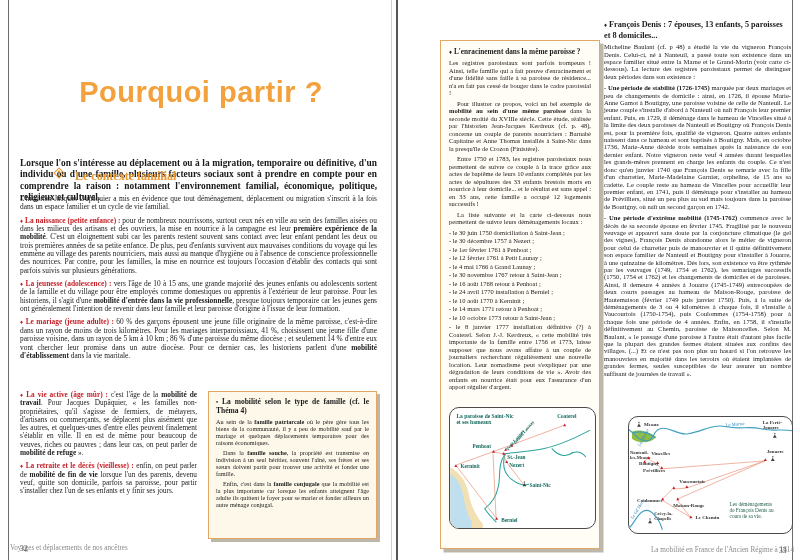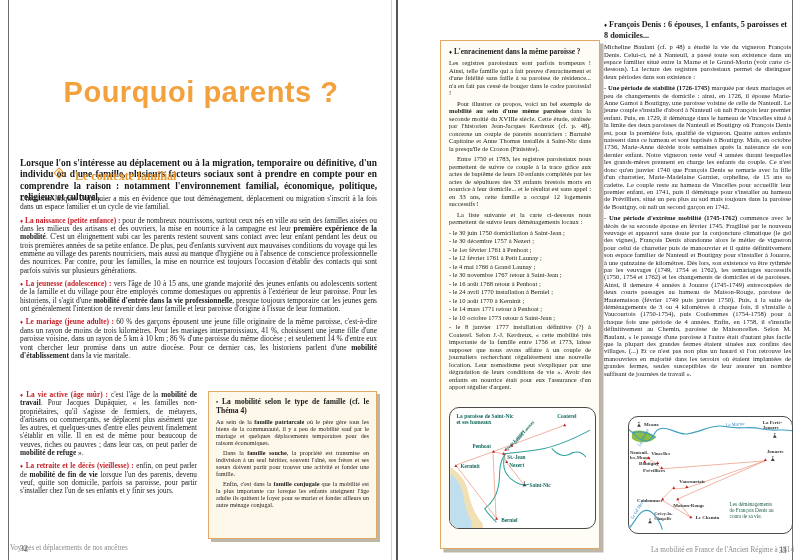--- a/index.html
+++ b/index.html
@@ -61,21 +61,21 @@
 </style>
 </head>
 <body>
 
 <div id="root">
   <div id="edge-l" class="edge"></div>
   <div id="spine-a" class="edge"></div>
   <div id="spine-b" class="edge"></div>
   <div id="edge-r" class="edge"></div>
 
-  <h1 class="abs lp-title">Pourquoi parents ?</h1>
+  <h1 class="abs lp-title">Pourquoi partir ?</h1>
 
   <p class="abs lp-intro">Lorsque l'on s'intéresse au déplacement ou à la migration, temporaire ou définitive, d'un individu ou d'une famille, plusieurs facteurs sociaux sont à prendre en compte pour en comprendre la raison : notamment l'environnement familial, économique, politique, religieux et culturel.</p>
 
   <div class="abs lp-section">
     <span class="sec-ico"></span>
     <span>Le contexte familial</span>
   </div>
 
   <div class="abs lp-flow">
     <p>L'historien Jacques Dupâquier a mis en évidence que tout déménagement, déplacement ou migration s'inscrit à la fois dans un espace familier et un cycle de vie familial.</p>
@@ -158,21 +158,21 @@
         <text x="10" y="59" font-size="5.2" fill="#166B60" text-anchor="start" font-weight="bold" font-style="normal" font-family="&quot;Liberation Serif&quot;,serif"><tspan x="10" dy="0">Kerninit</tspan></text>
         <polygon points="71,77 74.8,77 72.9,73.8" fill="#3d3d3d"></polygon>
         <path d="M72.9,73.8 v-1.7 M72.1,72.8 h1.6" stroke="#3d3d3d" stroke-width="0.5" fill="none"></path>
         <text x="78" y="78" font-size="5.2" fill="#166B60" text-anchor="start" font-weight="bold" font-style="normal" font-family="&quot;Liberation Serif&quot;,serif"><tspan x="78" dy="0">Saint-Nic</tspan></text>
         <polygon points="44,110 47,110 45.5,107.3" fill="#C41E25"></polygon>
         <text x="50" y="112" font-size="5.2" fill="#166B60" text-anchor="start" font-weight="bold" font-style="normal" font-family="&quot;Liberation Serif&quot;,serif"><tspan x="50" dy="0">Berniel</tspan></text>
       </svg>
   </figure>
 
   <div class="abs rp-article">
-    <h3><span class="bbul">♦</span> <span>François Denis : 6 épouses, 1 enfants, 5 paroisses et 8 domiciles...</span></h3>
+    <h3><span class="bbul">♦</span> <span>François Denis : 7 épouses, 13 enfants, 5 paroisses et 8 domiciles...</span></h3>
     <p>Micheline Baulant (cf. p 48) a étudié la vie du vigneron François Denis. Celui-ci, né à Nanteuil, a passé toute son existence dans un espace familier situé entre la Marne et le Grand-Morin (voir carte ci-dessous). La lecture des registres paroissiaux permet de distinguer deux périodes dans son existence :</p>
     <p><span>- </span><b>Une période de stabilité (1726-1745)</b><span> marquée par deux mariages et peu de changements de domicile : ainsi, en 1726, il épouse Marie-Anne Gamot à Boutigny, une paroisse voisine de celle de Nanteuil. Le jeune couple s'installe d'abord à Nanteuil où naît François leur premier enfant. Puis, en 1729, il déménage dans le hameau de Vincelles situé à la limite des deux paroisses de Nanteuil et Boutigny où François Denis est, pour la première fois, qualifié de vigneron. Quatre autres enfants naissent dans ce hameau et sont baptisés à Boutigny. Mais, en octobre 1736, Marie-Anne décède trois semaines après la naissance de son dernier enfant. Notre vigneron reste veuf 4 années durant lesquelles les grands-mères prennent en charge les enfants du couple. Ce n'est donc qu'en janvier 1740 que François Denis se remarie avec la fille d'un charretier, Marie-Madelaine Garnier, orpheline, de 15 ans sa cadette. Le couple reste au hameau de Vincelles pour accueillir leur premier enfant, en 1741, puis il déménage pour s'installer au hameau de Prévilliers, situé un peu plus au sud mais toujours dans la paroisse de Boutigny, où naît un second garçon en 1742.</span></p>
     <p><span>- </span><b>Une période d'extrême mobilité (1745-1762)</b><span> commence avec le décès de sa seconde épouse en février 1745. Fragilisé par le nouveau veuvage et appauvri sans doute par la conjoncture climatique (le gel des vignes), François Denis abandonne alors le métier de vigneron pour celui de charretier puis de manouvrier et il quitte définitivement son espace familier de Nanteuil et Boutigny pour s'installer à Jouarre, à une quinzaine de kilomètres. Dès lors, son existence va être rythmée par les veuvages (1749, 1754 et 1762), les remariages successifs (1750, 1754 et 1762) et les changements de domiciles et de paroisses. Ainsi, il demeure 4 années à Jouarre (1745-1749) entrecoupées de deux courts passages au hameau de Maison-Rouge, paroisse de Hautemaison (février 1749 puis janvier 1750). Puis, à la suite de déménagements de 3 ou 4 kilomètres à chaque fois, il s'installe à Vaucourtois (1750-1754), puis Coulommes (1754-1758) pour à chaque fois une période de 4 années. Enfin, en 1758, il s'installe définitivement au Chemin, paroisse de Maisoncelles. Selon M. Baulant, « le passage d'une paroisse à l'autre était d'autant plus facile que la plupart des grandes fermes étaient situées aux confins des villages. (...) Et ce n'est pas non plus un hasard si l'on retrouve les manouvriers en majorité dans les terroirs où étaient implantées de grandes fermes, seules susceptibles de leur assurer un nombre suffisant de journées de travail ».</span></p>
   </div>
 
   <figure class="map" id="map2" style="margin:0;">
     <svg viewBox="0 0 162 114">
       <path d="M3,14 C10,11 20,14 27,19 C22,26 9,26 3,21 Z" fill="#8FBE45"></path>
       <g fill="none" stroke="#3E9FBF" stroke-width="1.1" stroke-linecap="round">
         <path d="M0,12 C8,18 10,24 18,23 C26,22 23,13 31,11 C41,8 47,18 59,16 C75,13 83,6 97,9 C111,12 119,8 131,11 C143,14 151,11 162,13"></path>

